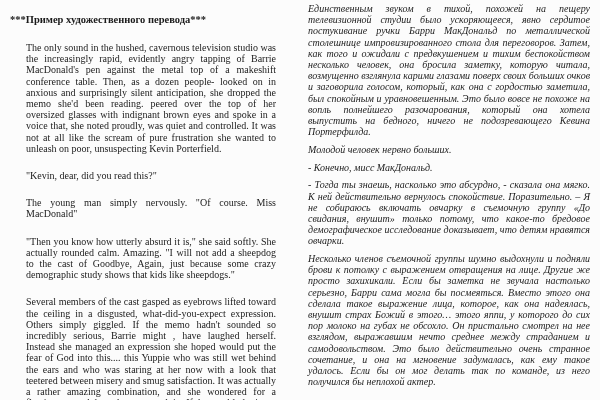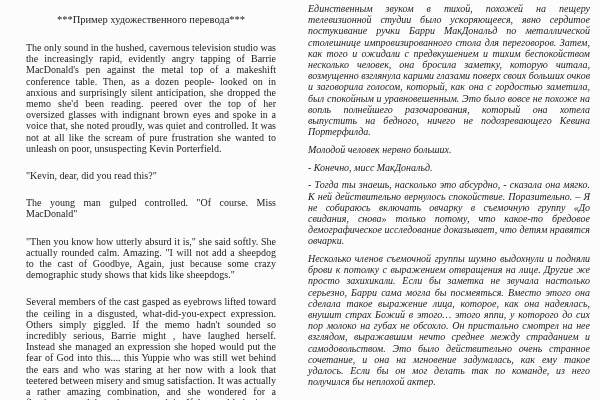--- a/index.html
+++ b/index.html
@@ -22,51 +22,50 @@
   }
   .col {
     flex: 1 1 0;
     min-width: 0;
     font-size: 10px;
     line-height: 11.2px;
     text-align: justify;
   }
   .doc-title {
     font-size: 10.5px;
-    font-weight: normal;
-    text-align: center;
+    font-weight: bold;
     margin: 11px 0 14px 0;
     line-height: 12px;
   }
   .col-left p {
     margin: 16px;
   }
   .col-right p {
     margin: 0 0 6.5px 0;
     font-style: italic;
   }
 </style>
 </head>
 <body>
 
 <div class="page">
 
   <div class="col col-left">
     <div class="doc-title">***Пример художественного перевода***</div>
     <p>The only sound in the hushed, cavernous television studio was the increasingly rapid, evidently angry tapping of Barrie MacDonald's pen against the metal top of a makeshift conference table. Then, as a dozen people- looked on in anxious and surprisingly silent anticipation, she dropped the memo she'd been reading. peered over the top of her oversized glasses with indignant brown eyes and spoke in a voice that, she noted proudly, was quiet and controlled. It was not at all like the scream of pure frustration she wanted to unleash on poor, unsuspecting Kevin Porterfield.</p>
     <p>"Kevin, dear, did you read this?"</p>
-    <p>The young man gulped controlled. "Of course. Miss MacDonald"</p>
+    <p>The young man simply nervously. "Of course. Miss MacDonald"</p>
     <p>"Then you know how utterly absurd it is," she said softly. She actually rounded calm. Amazing. "I will not add a sheepdog to the cast of Goodbye, Again, just because some crazy demographic study shows that kids like sheepdogs."</p>
     <p>Several members of the cast gasped as eyebrows lifted toward the ceiling in a disgusted, what-did-you-expect expression. Others simply giggled. If the memo hadn't sounded so incredibly serious, Barrie might , have laughed herself. Instead she managed an expression she hoped would put the fear of God into this.... this Yuppie who was still wet behind the ears and who was staring at her now with a look that teetered between misery and smug satisfaction. It was actually a rather amazing combination, and she wondered for a fleeting second how he managed it. If he could do it on command, he might make a decent actor.</p>
     <p>"But Miss MacDonald.. ." he began again.</p>
     <p>"That's all there is to it, Kevin" she interrupted firmly. "End of discussion."</p>
   </div>
 
   <div class="col col-right">
     <p>Единственным звуком в тихой, похожей на пещеру телевизионной студии было ускоряющееся, явно сердитое постукивание ручки Барри МакДональд по металлической столешнице импровизированного стола для переговоров. Затем, как того и ожидали с предвкушением и тихим беспокойством несколько человек, она бросила заметку, которую читала, возмущенно взглянула карими глазами поверх своих больших очков и заговорила голосом, который, как она с гордостью заметила, был спокойным и уравновешенным. Это было вовсе не похоже на вопль полнейшего разочарования, который она хотела выпустить на бедного, ничего не подозревающего Кевина Портерфилда.</p>
     <p>Молодой человек нервно больших.</p>
     <p>- Конечно, мисс МакДональд.</p>
-    <p>- Тогда ты знаешь, насколько это абсурдно, - сказала она мягко. К ней действительно вернулось спокойствие. Поразительно. – Я не собираюсь включать овчарку в съемочную группу «До свидания, снова» только потому, что какое-то бредовое демографическое исследование доказывает, что детям нравятся овчарки.</p>
+    <p>- Тогда ты знаешь, насколько это абсурдно, - сказала она мягко. К ней действительно вернулось спокойствие. Поразительно. – Я не собираюсь включать овчарку в съемочную группу «До свидания, внушит» только потому, что какое-то бредовое демографическое исследование доказывает, что детям нравятся овчарки.</p>
     <p>Несколько членов съемочной группы шумно выдохнули и подняли брови к потолку с выражением отвращения на лице. Другие же просто захихикали. Если бы заметка не звучала настолько серьезно, Барри сама могла бы посмеяться. Вместо этого она сделала такое выражение лица, которое, как она надеялась, внушит страх Божий в этого… этого яппи, у которого до сих пор молоко на губах не обсохло. Он пристально смотрел на нее взглядом, выражавшим нечто среднее между страданием и самодовольством. Это было действительно очень странное сочетание, и она на мгновение задумалась, как ему такое удалось. Если бы он мог делать так по команде, из него получился бы неплохой актер.</p>
 
   </div>
 
 </div>
 
 </body></html>

